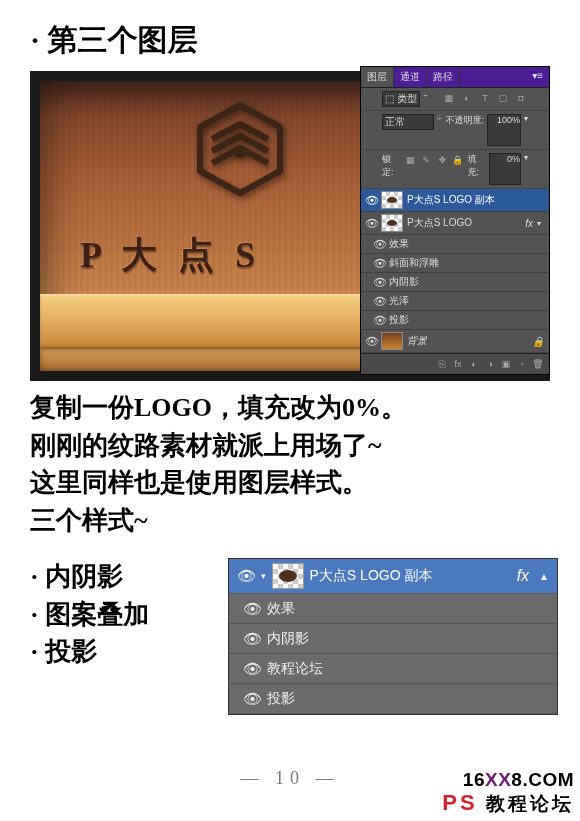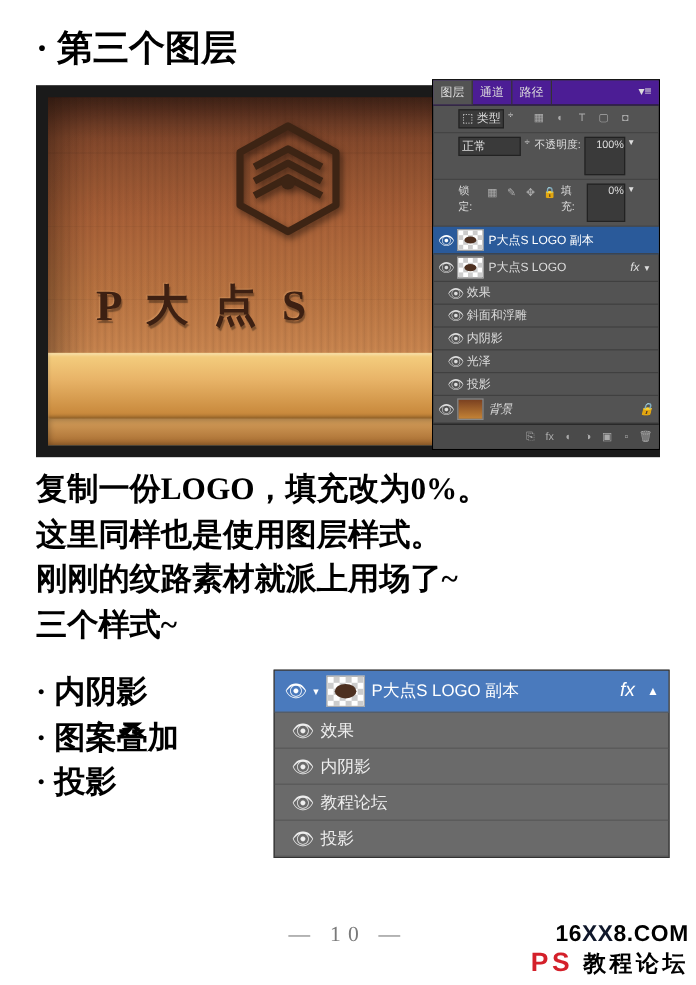--- a/index.html
+++ b/index.html
@@ -49,21 +49,21 @@
   .p2-thumb { width:32px; height:26px; background:#fff; border:1px solid #999; position:relative;}
   .p2-thumb::before { content:""; position:absolute; inset:0; background: repeating-conic-gradient(#ccc 0 25%, #fff 0 50%) 0 0/10px 10px; }
   .p2-thumb::after { content:""; position:absolute; inset:6px; background:#4d3020; border-radius:50%; }
   .p2-fx { margin-left:auto; font-style:italic; font-size:16px;}
   .p2-tri { font-size:10px; padding-left:4px;}
   .p2-sub { padding-left:54px; }
 
   .page-num { position:absolute; bottom:32px; left:0; right:0; text-align:center; font-size:18px; color:#7a7a7a; font-family: "Georgia", serif; letter-spacing: 6px;}
   .watermark { position:absolute; right:6px; bottom:6px; text-align:right; font-family: Arial, sans-serif; line-height:1.1; }
   .wm-line1 { font-size:19px; font-weight:900; letter-spacing:0.5px; }
-  .wm-line1 b { color:#0f172a; }
+  .wm-line1 b { color:#701a75; }
   .wm-line2 { font-size:19px; font-weight:900; letter-spacing:3px; }
   .wm-line2 b { color:#d4202a; font-size:22px; }
   .ov-text { position:absolute; left:30px; top:558px; font-size:26px; line-height:1.45; font-weight:bold; }
 </style>
 </head>
 <body>
 
 <div class="page">
   <div class="title">· 第三个图层</div>
 
@@ -167,22 +167,22 @@
         <span class="lp-ico">◑</span>
         <span class="lp-ico">▣</span>
         <span class="lp-ico">▫</span>
         <span class="lp-ico">🗑</span>
       </div>
     </div>
   </div>
 
   <div class="body-text">
     <p>复制一份LOGO，填充改为0%。</p>
+    <p>刚刚的纹路素材就派上用场了~</p>
     <p>这里同样也是使用图层样式。</p>
-    <p>刚刚的纹路素材就派上用场了~</p>
     <p>三个样式~</p>
   </div>
 </div>
 
 <div class="ov-text">
   <p>· 内阴影</p>
   <p>· 图案叠加</p>
   <p>· 投影</p>
 </div>
 

